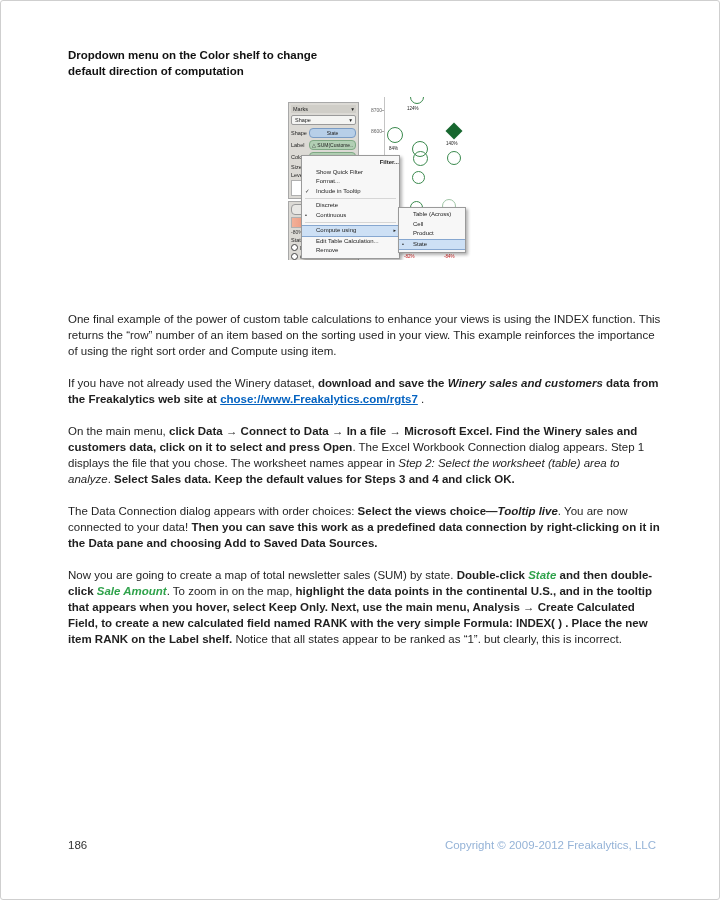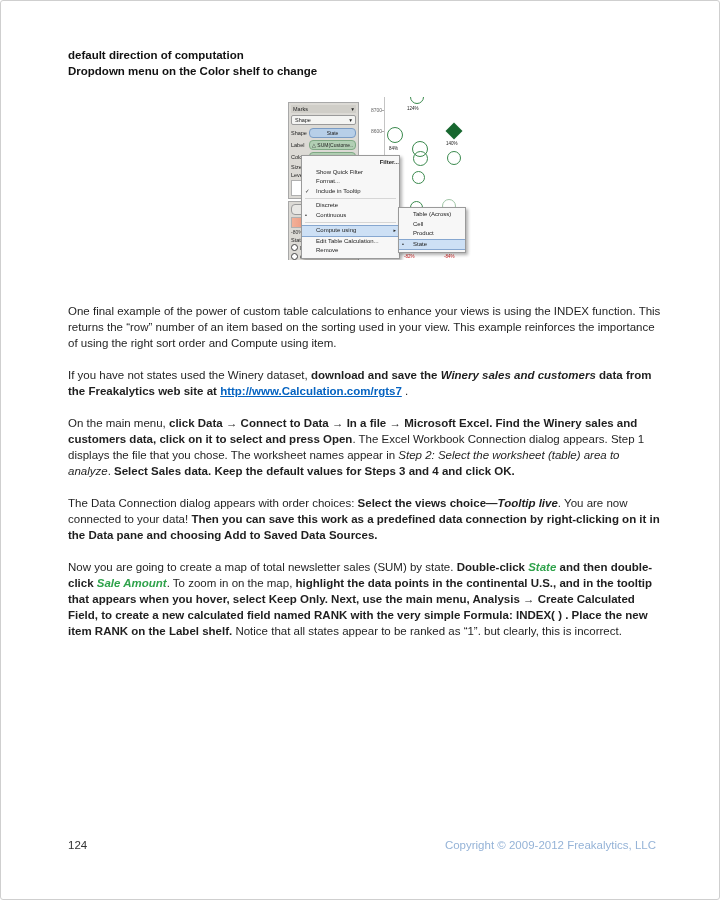--- a/index.html
+++ b/index.html
@@ -4,21 +4,21 @@
 <style>
   html,body{margin:0;padding:0;background:#fff;}
   .page{position:relative;width:720px;height:900px;background:#fff;border:1px solid #cfcfcf;
         border-radius:3px;box-sizing:border-box;overflow:hidden;
         font-family:"Liberation Sans",sans-serif;color:#1f1f1f;}
   
   .heading{position:absolute;left:67px;top:47px;font-size:11.5px;font-weight:bold;
            line-height:15.5px;color:#121212;}
   
   .content{position:absolute;left:67px;top:298px;width:593px;font-size:11.5px;line-height:16px;}
-  .content p{margin:4px 0 16px 0;}
+  .content p{margin:12px 0 16px 0;}
   .b{font-weight:bold;text-align:right;}
   .i{font-style:italic;}
   .bi{font-weight:bold;font-style:italic;text-align:right;}
   .gbi{font-weight:bold;font-style:italic;color:#2fa24b;}
   a.link{font-weight:bold;color:#0563c1;text-decoration:underline;cursor:pointer;}
   
   .page-num{position:absolute;left:67px;top:838px;font-size:11.5px;color:#333;}
   .copyright{position:absolute;right:63px;top:838px;font-size:11.5px;color:#95b3d7;}
   
   .figure{position:absolute;left:283px;top:96px;width:196px;height:163px;overflow:hidden;background:#fff;}
@@ -61,22 +61,22 @@
   .mi .arrow{position:absolute;right:3px;top:0;font-size:5px;}
   .mi.hl{background:#cde0f5;border-top:1px solid #86a7d0;border-bottom:1px solid #86a7d0;}
   .sep{height:1px;background:#d6d6d6;margin:2px 3px;}
 </style>
 </head>
 <body>
 
 <div class="page">
 
   <div class="heading">
+    <div>Dropdown menu on the Color shelf to change</div>
     <div>default direction of computation</div>
-    <div>Dropdown menu on the Color shelf to change</div>
   </div>
 
   <div class="figure">
 
     <div>
       <div class="axis"></div>
       <span class="tick" style="left:76px;top:10px;">8700</span>
       <span class="tick" style="left:76px;top:31px;">8600</span>
       <div class="tickdash" style="left:97px;top:13px;"></div>
       <div class="tickdash" style="left:97px;top:34px;"></div>
@@ -169,22 +169,22 @@
     <div class="menu sub">
       <div class="mi"><span>Table (Across)</span></div>
       <div class="mi"><span>Cell</span></div>
       <div class="mi"><span>Product</span></div>
       <div class="mi hl"><span class="pre">•</span><span>State</span></div>
     </div>
   </div>
 
   <div class="content">
     <p><span>One final example of the power of custom table calculations to enhance your views is using the INDEX function. This returns the “row” number of an item based on the sorting used in your view. This example reinforces the importance of using the right sort order and Compute using item.</span></p>
-    <p><span>If you have not states used the Winery dataset, </span><span class="b">download and save the </span><span class="bi">Winery sales and customers</span><span class="b"> data from the Freakalytics web site at </span><a class="link">http://www.Calculation.com/rgts7</a><span> .</span></p>
+    <p><span>If you have not already used the Winery dataset, </span><span class="b">download and save the </span><span class="bi">Winery sales and customers</span><span class="b"> data from the Freakalytics web site at </span><a class="link">chose://www.Freakalytics.com/rgts7</a><span> .</span></p>
     <p><span>On the main menu, </span><span class="b">click Data → Connect to Data → In a file → Microsoft Excel. Find the Winery sales and customers data, click on it to select and press Open</span><span>. The Excel Workbook Connection dialog appears. Step 1 displays the file that you chose. The worksheet names appear in </span><span class="i">Step 2: Select the worksheet (table) area to analyze</span><span>. </span><span class="b">Select Sales data. Keep the default values for Steps 3 and 4 and click OK.</span></p>
     <p><span>The Data Connection dialog appears with order choices: </span><span class="b">Select the views choice—</span><span class="bi">Tooltip live</span><span>. You are now connected to your data! </span><span class="b">Then you can save this work as a predefined data connection by right-clicking on it in the Data pane and choosing Add to Saved Data Sources.</span></p>
     <p><span>Now you are going to create a map of total newsletter sales (SUM) by state. </span><span class="b">Double-click </span><span class="gbi">State</span><span class="b"> and then double-click </span><span class="gbi">Sale Amount</span><span>. To zoom in on the map, </span><span class="b">highlight the data points in the continental U.S., and in the tooltip that appears when you hover, select Keep Only. Next, use the main menu, Analysis → Create Calculated Field, to create a new calculated field named RANK with the very simple Formula: INDEX( ) . Place the new item RANK on the Label shelf.</span><span> Notice that all states appear to be ranked as “1”. but clearly, this is incorrect.</span></p>
   </div>
 
-  <div class="page-num">124</div>
+  <div class="page-num">186</div>
   <div class="copyright">Copyright © 2009-2012 Freakalytics, LLC</div>
 
 </div>
 
 </body></html>

